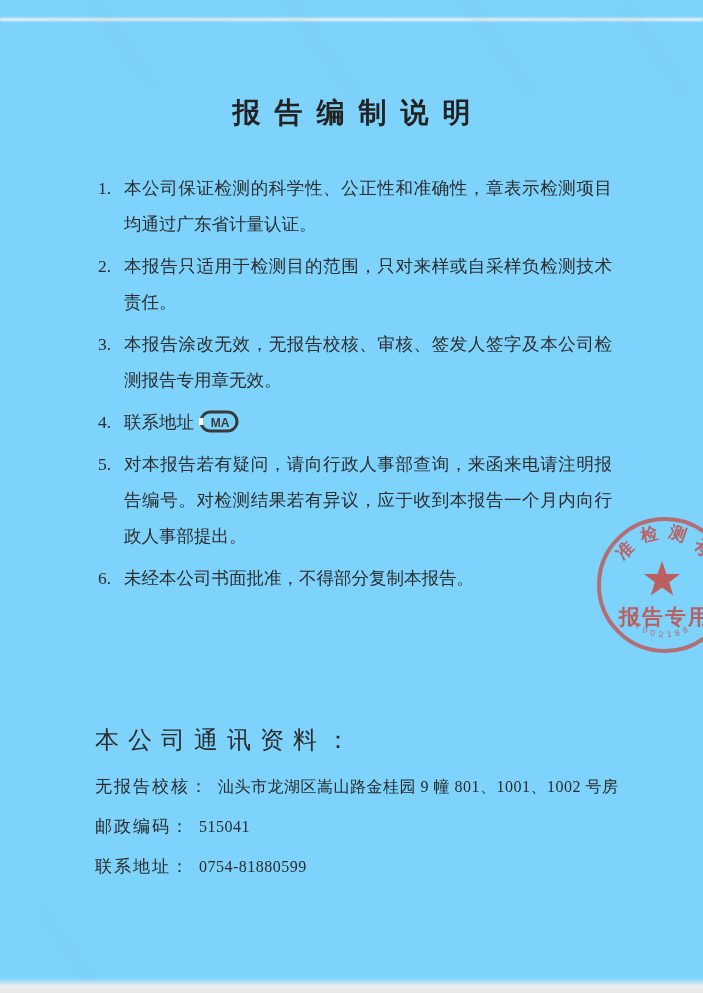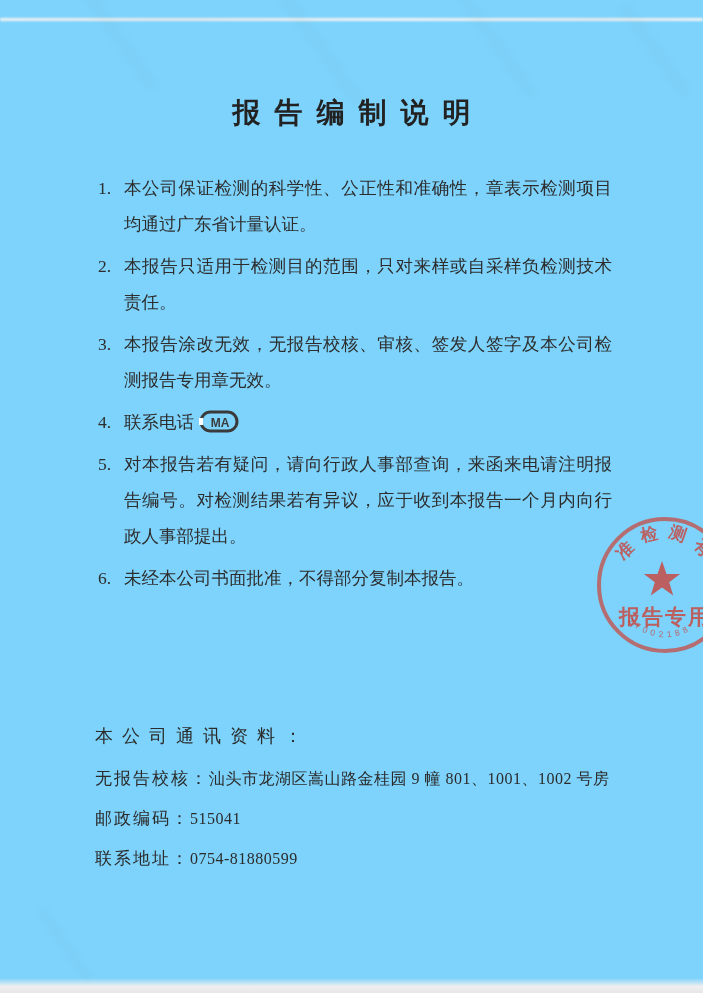--- a/index.html
+++ b/index.html
@@ -35,26 +35,26 @@
     flex:0 0 26px; width:26px; font-size:17.5px; line-height:36px; color:#2d2d2d;
   }
   .item .txt {
     margin:0; width:488px; font-size:17.5px; line-height:36px;
     text-align:justify; color:#2d2d2d;
   }
   .cma-badge { display:inline-block; vertical-align:-5px; margin:0 5px; }
 
   .contact { position:absolute; top:724px; left:95px; width:540px; }
   .contact-heading {
-    margin:0 0 19px 0; font-size:18px; font-weight:normal; color:#2b2b2b;
+    margin:0 0 19px 0; font-size:24px; font-weight:normal; color:#2b2b2b;
     letter-spacing:9px;
   }
   .contact-row { display:flex; align-items:baseline; margin-bottom:17px; }
   .contact-label { font-size:17px; letter-spacing:2px; color:#2b2b2b; white-space:pre; }
-  .contact-value { font-size:16px; color:#2b2b2b; letter-spacing:0.5px; }
+  .contact-value { font-size:16px; margin-left:9px; color:#2b2b2b; letter-spacing:0.5px; }
 
   .seal { position:absolute; top:485px; left:565px; width:200px; height:200px; }
 </style>
 </head>
 <body>
 
 <div class="page">
 
   <div class="top-edge-line"></div>
   <div class="streak s1"></div>
@@ -79,21 +79,21 @@
     </div>
 
     <div class="item">
       <span class="num">3.</span>
       <p class="txt">本报告涂改无效，无报告校核、审核、签发人签字及本公司检测报告专用章无效。</p>
     </div>
 
     <div class="item">
       <span class="num">4.</span>
       <p class="txt">
-        <span>联系电话</span><svg class="cma-badge" width="40" height="23" viewBox="0 0 40 23">
+        <span>联系地址</span><svg class="cma-badge" width="40" height="23" viewBox="0 0 40 23">
           <rect x="2" y="2" width="36" height="19" rx="9.5" fill="none" stroke="#3a3a3a" stroke-width="3"></rect>
           <rect x="0" y="8" width="4" height="7" fill="#fdfdfc"></rect>
           <text x="21" y="16.5" text-anchor="middle" font-family="Liberation Sans, sans-serif" font-size="12" font-weight="bold" fill="#3a3a3a">MA</text>
         </svg>
       </p>
     </div>
 
     <div class="item">
       <span class="num">5.</span>
       <p class="txt">对本报告若有疑问，请向行政人事部查询，来函来电请注明报告编号。对检测结果若有异议，应于收到本报告一个月内向行政人事部提出。</p>

